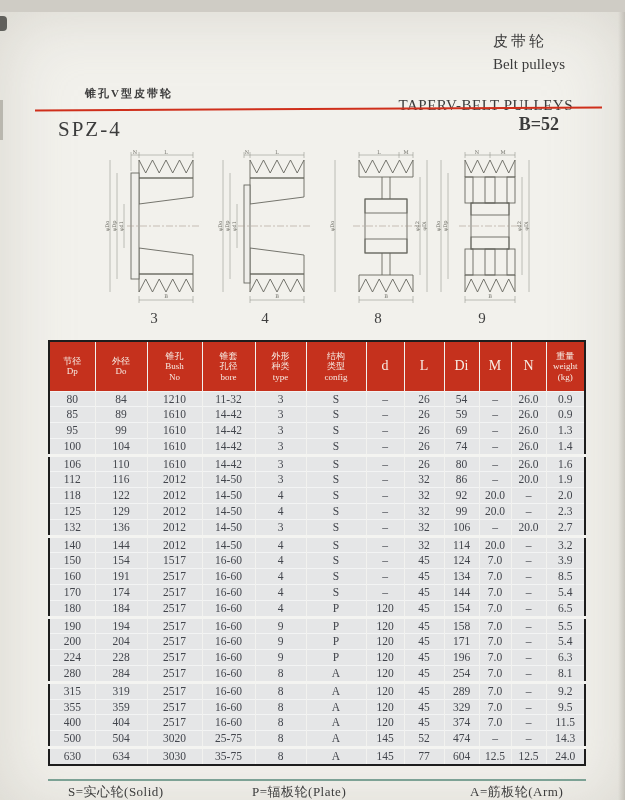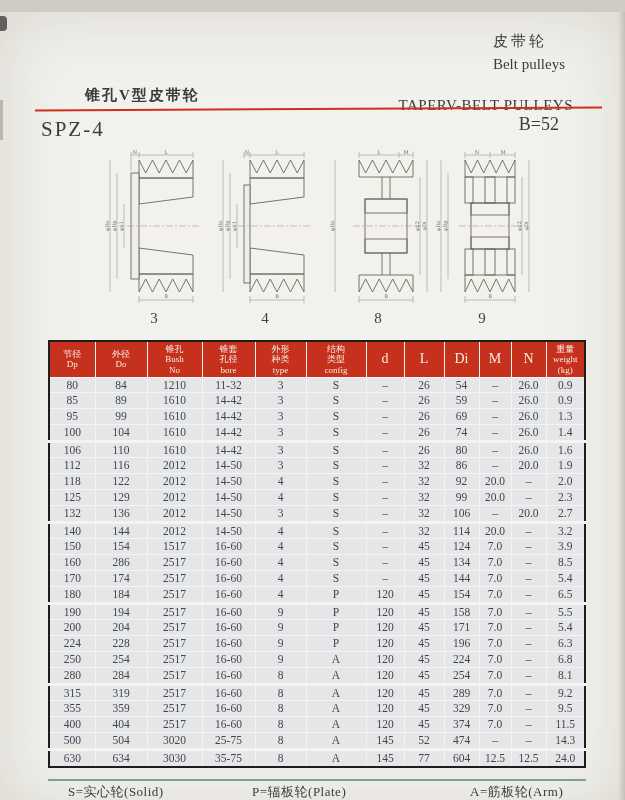--- a/index.html
+++ b/index.html
@@ -12,44 +12,44 @@
   }
   .edge-right { position:absolute; right:0; top:0; width:7px; height:100%;
     background:linear-gradient(to left, rgba(140,135,125,.35), transparent); }
   .scan-mark { position:absolute; left:0; top:4px; width:7px; height:15px;
     background:#4a4a46; border-radius:0 4px 4px 0; opacity:.85; }
   .scan-smudge { position:absolute; left:0; top:88px; width:3px; height:40px;
     background:rgba(120,115,105,.4); }
 
   .top-title-zh { position:absolute; top:20px; right:78px; font-size:15px; letter-spacing:3px; }
   .top-title-en { position:absolute; top:44px; right:60px; font-size:15px; }
-  .sec-zh { position:absolute; top:74px; left:85px; font-size:15px; font-weight:bold; letter-spacing:2px; }
+  .sec-zh { position:absolute; top:74px; left:85px; font-size:11px; font-weight:bold; letter-spacing:2px; }
   .sec-en { position:absolute; top:85px; right:52px; font-size:15px; letter-spacing:.5px; }
   .rule-top { position:absolute; top:96px; left:35px; width:567px; height:2px;
     background:#cf2f1b; transform:rotate(-.3deg); }
-  .model { position:absolute; top:105px; left:41px; font-size:21px; letter-spacing:2px; }
-  .belt-width { position:absolute; top:102px; right:66px; font-size:18px; }
+  .model { position:absolute; top:105px; left:58px; font-size:21px; letter-spacing:2px; }
+  .belt-width { position:absolute; top:102px; right:66px; font-size:18px;font-weight:bold; }
 
   .diagram { position:absolute; top:135px; width:106px; height:180px; }
   .diagram svg { display:block; }
   .diagram .num { position:absolute; left:0; bottom:0; width:100%; text-align:center;
     font-size:15px; color:#3f3f3f; }
   .d3 { left:101px; } .d4 { left:212px; } .d8 { left:325px; } .d9 { left:429px; }
 
   .draw { stroke:#67675f; stroke-width:.9; fill:none; }
   .hatchfill { stroke:#77776f; stroke-width:.8; }
   .dim { stroke:#8f8f87; stroke-width:.55; fill:none; }
   .dimtxt { font-size:5px; fill:#6f6f67; font-family:"DejaVu Serif",serif; }
   .cline { stroke:#a89a90; stroke-width:.6; stroke-dasharray:7 2 2 2; fill:none; }
   .plate { fill:#efeeea; }
 
   table.spec { position:absolute; left:48px; top:328px; width:538px;
     border-collapse:collapse; table-layout:fixed;
     background:#e5e6e7; border:2px solid #1d1d1d; }
-  table.spec thead tr { height:36px; }
+  table.spec thead tr { height:50px; }
   table.spec th { background:#c5311d; color:#f7ece4; font-weight:normal;
     border-left:1px solid #f2f2ef; padding:0; vertical-align:middle; }
   table.spec th div { font-size:9px; line-height:10.5px; }
   table.spec th.single { font-size:14px; }
   table.spec td { height:14.8px; line-height:14.8px; padding:0; text-align:center;
     font-size:11.5px; color:#42454c; border-left:1px solid #f2f2ef;
     white-space:nowrap; overflow:hidden; }
   table.spec tbody tr { border-top:1px solid rgba(255,255,255,.55); }
   table.spec tbody tr.group-start { border-top:3px solid #f4f4f1; }
   .table-underline { position:absolute; left:48px; top:767px; width:538px; height:1.5px;
@@ -431,21 +431,21 @@
           <td>S</td>
           <td>–</td>
           <td>45</td>
           <td>124</td>
           <td>7.0</td>
           <td>–</td>
           <td>3.9</td>
         </tr>
         <tr>
           <td>160</td>
-          <td>286</td>
+          <td>191</td>
           <td>2517</td>
           <td>16-60</td>
           <td>4</td>
           <td>S</td>
           <td>–</td>
           <td>45</td>
           <td>134</td>
           <td>7.0</td>
           <td>–</td>
           <td>8.5</td>
@@ -512,34 +512,20 @@
           <td>2517</td>
           <td>16-60</td>
           <td>9</td>
           <td>P</td>
           <td>120</td>
           <td>45</td>
           <td>196</td>
           <td>7.0</td>
           <td>–</td>
           <td>6.3</td>
-        </tr>
-        <tr>
-          <td>250</td>
-          <td>254</td>
-          <td>2517</td>
-          <td>16-60</td>
-          <td>9</td>
-          <td>A</td>
-          <td>120</td>
-          <td>45</td>
-          <td>224</td>
-          <td>7.0</td>
-          <td>–</td>
-          <td>6.8</td>
         </tr>
         <tr>
           <td>280</td>
           <td>284</td>
           <td>2517</td>
           <td>16-60</td>
           <td>8</td>
           <td>A</td>
           <td>120</td>
           <td>45</td>

